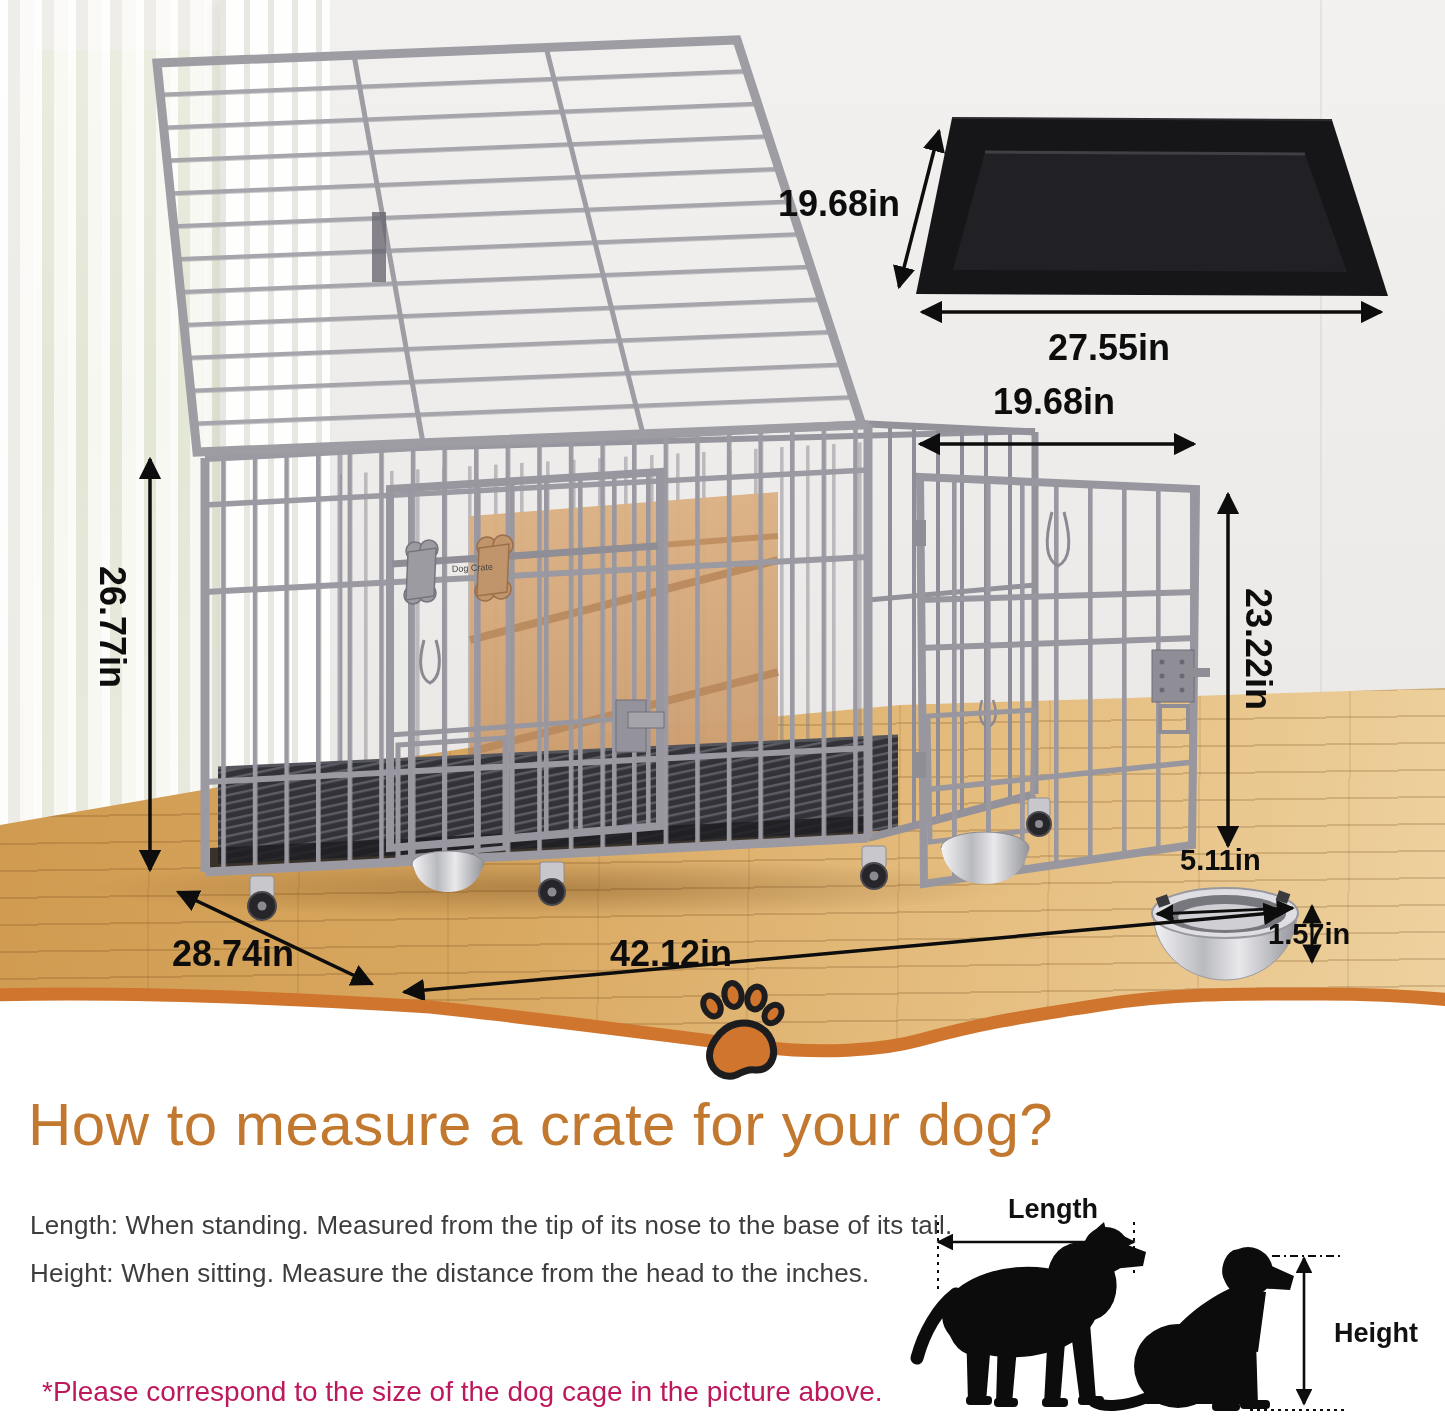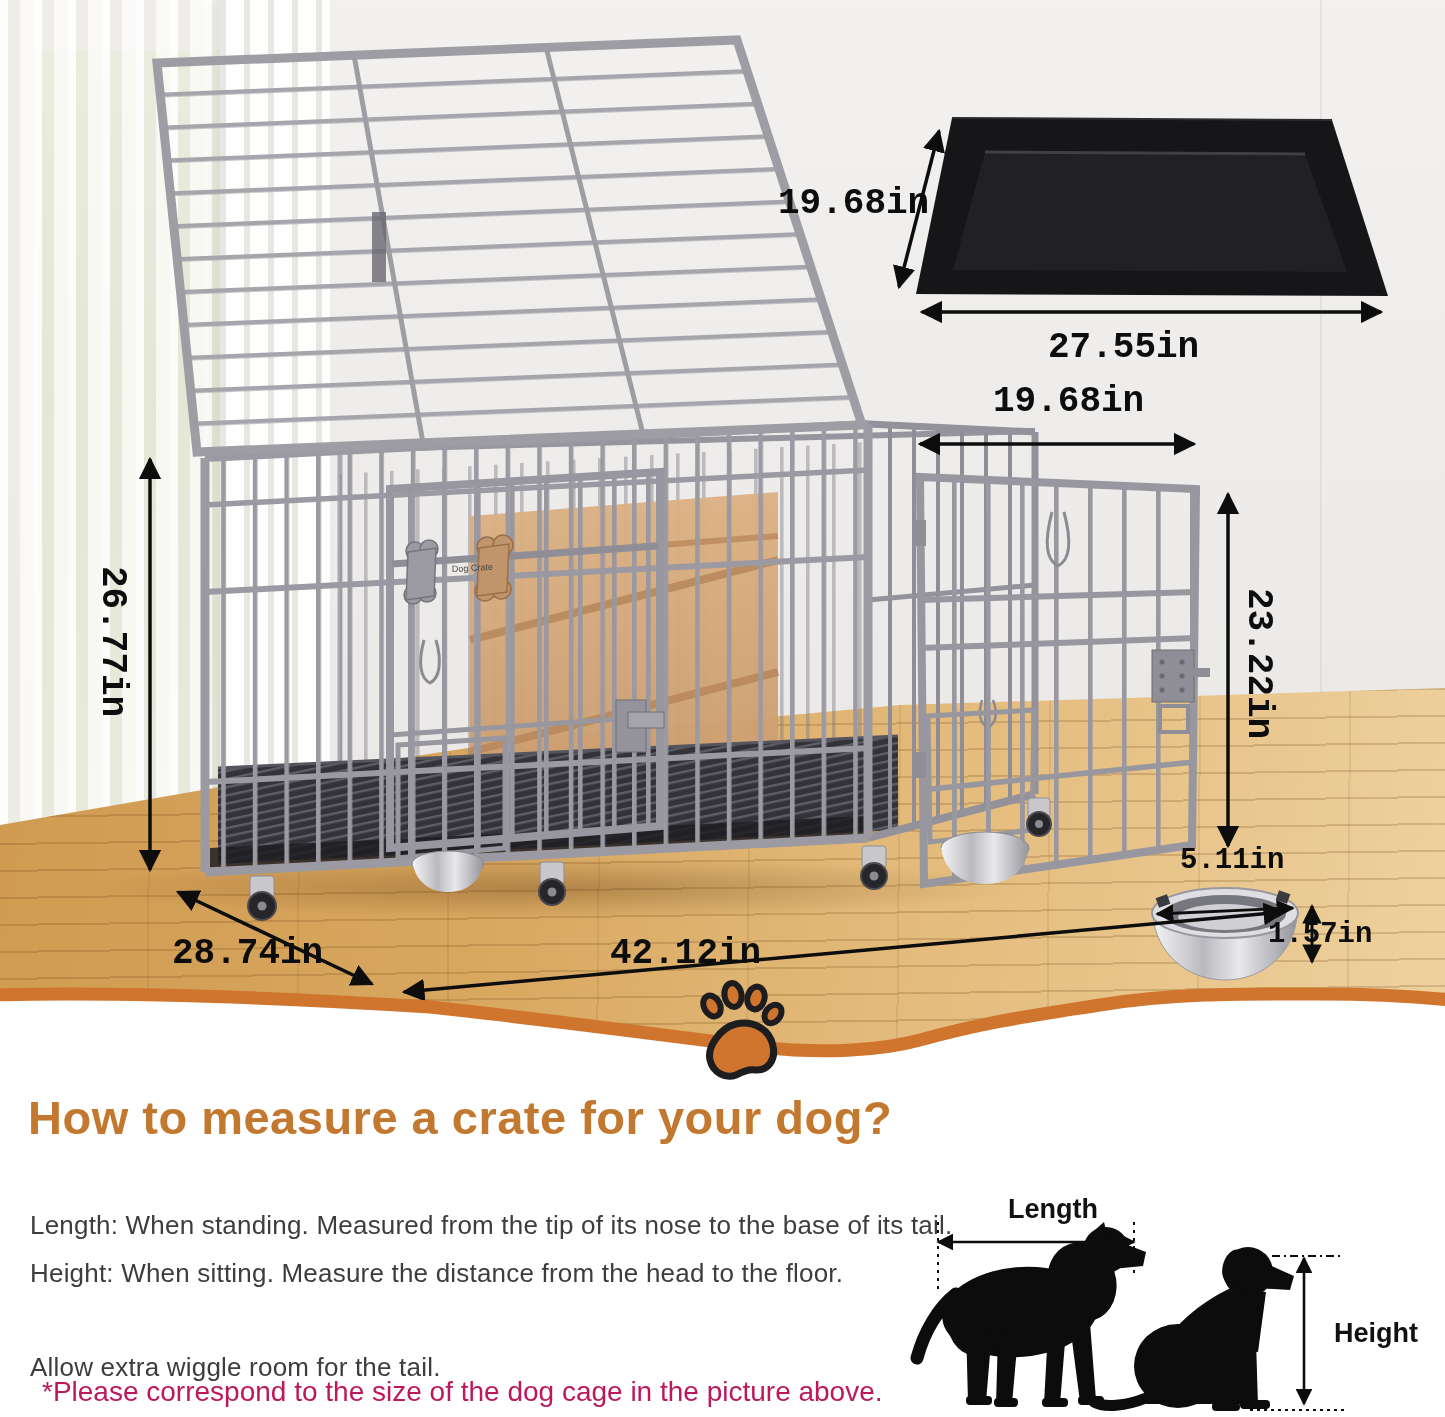--- a/index.html
+++ b/index.html
@@ -24,24 +24,24 @@
   .floor{position:absolute;left:0;top:600px;width:1445px;height:480px;
     clip-path:polygon(0 225px,260px 180px,520px 140px,900px 105px,1445px 88px,1445px 480px,0 480px);
     background:
       radial-gradient(46% 9% at 38% 60%, rgba(84,46,8,.30), rgba(84,46,8,0) 70%),
       repeating-linear-gradient(179.2deg, rgba(101,60,16,.20) 0 2px, transparent 2px 27px),
       repeating-linear-gradient(90.5deg, rgba(101,60,16,.10) 0 2px, transparent 2px 150px),
       linear-gradient(101deg,#cf9a50,#d8a75f 35%,#e4bc7d 65%,#eed29f 100%);}
   
   .art{position:absolute;left:0;top:0;width:1445px;height:1417px;pointer-events:none;}
   
-  .dim{position:absolute;font-weight:bold;font-size:36px;line-height:1;color:#0d0d0d;white-space:nowrap;font-family:Liberation Mono, monospace;}
+  .dim{position:absolute;font-weight:bold;font-size:36px;line-height:1;color:#0d0d0d;white-space:nowrap;}
   .dim-sm{font-size:29px;}
   .dim-v{writing-mode:vertical-rl;}
-  .heading{position:absolute;left:28px;top:1090px;font-size:47px;font-weight:bold;color:#c2782e;
+  .heading{position:absolute;left:28px;top:1090px;font-size:60px;font-weight:normal;color:#c2782e;
     letter-spacing:.5px;white-space:nowrap;}
   .gline{position:absolute;left:30px;font-size:26px;color:#3d3d3d;white-space:nowrap;letter-spacing:.2px;margin-top:36px;}
   .gnote{position:absolute;left:42px;top:1376px;font-size:28px;color:#be185d;white-space:nowrap;}
   .diag-label{position:absolute;font-size:27px;font-weight:bold;color:#111;white-space:nowrap;}
 </style>
 </head>
 <body>
 
 <div class="stage">
 
@@ -303,20 +303,19 @@
   <div class="dim" style="left:993px;top:384px">19.68in</div>
   <div class="dim dim-v" style="left:1240px;top:588px">23.22in</div>
   <div class="dim dim-v" style="left:94px;top:566px">26.77in</div>
   <div class="dim" style="left:172px;top:936px">28.74in</div>
   <div class="dim" style="left:610px;top:936px">42.12in</div>
   <div class="dim dim-sm" style="left:1180px;top:846px">5.11in</div>
   <div class="dim dim-sm" style="left:1268px;top:920px">1.57in</div>
 
   <div class="heading">How to measure a crate for your dog?</div>
   <div class="gline" style="top:1174px">Length: When standing. Measured from the tip of its nose to the base of its tail.</div>
-  <div class="gline" style="top:1222px">Height: When sitting. Measure the distance from the head to the floor.</div>
-  <div class="gline" style="top:1316px">Allow extra wiggle room for the tail.</div>
+  <div class="gline" style="top:1222px">Height: When sitting. Measure the distance from the head to the inches.</div>
   <div class="gnote">*Please correspond to the size of the dog cage in the picture above.</div>
 
   <div class="diag-label" style="left:1008px;top:1194px">Length</div>
   <div class="diag-label" style="left:1334px;top:1318px">Height</div>
 
 </div>
 
 </body></html>

